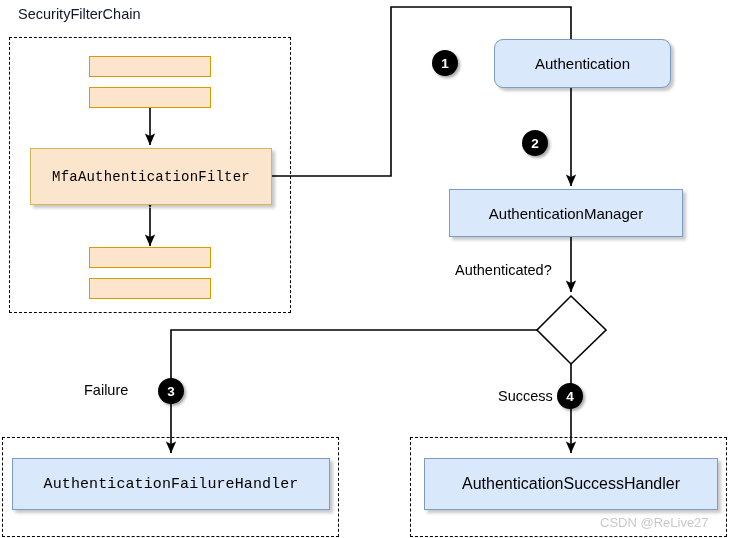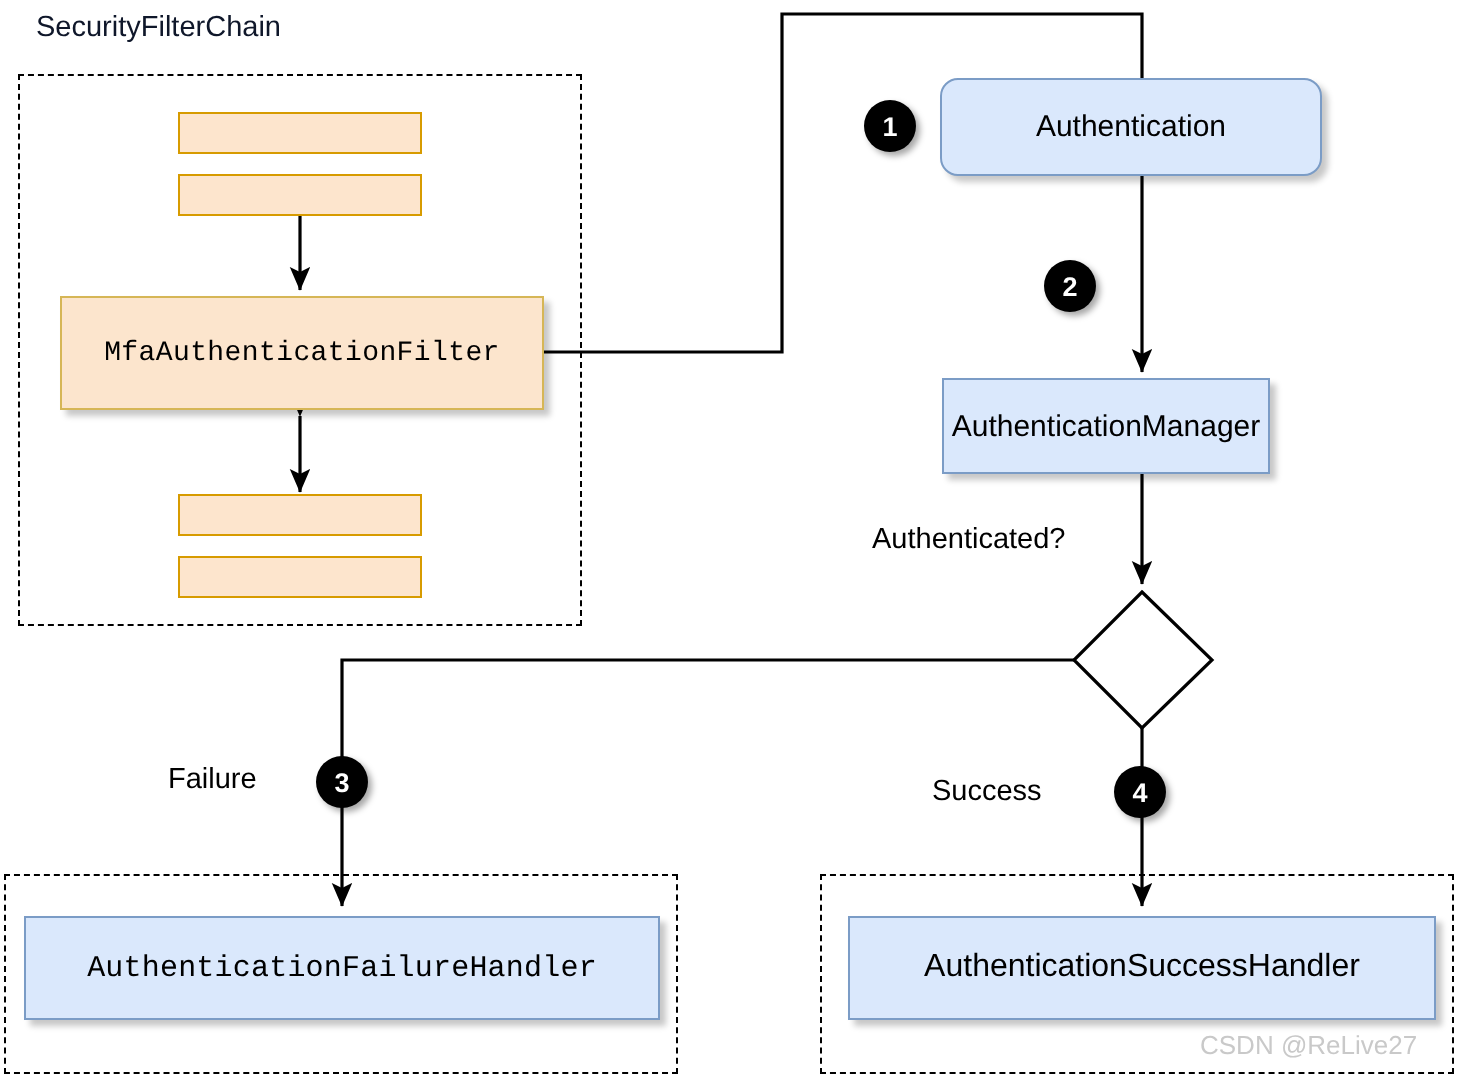--- a/index.html
+++ b/index.html
@@ -174,39 +174,39 @@
   <div class="filter-bar" style="left:89px; top:56px; width:122px; height:21px;"></div>
 
   <div class="filter-bar" style="left:89px; top:87px; width:122px; height:21px;"></div>
 
   <div class="filter-main" style="left:30px; top:148px; width:242px; height:57px;">MfaAuthenticationFilter</div>
 
   <div class="filter-bar" style="left:89px; top:247px; width:122px; height:21px;"></div>
 
   <div class="filter-bar" style="left:89px; top:278px; width:122px; height:21px;"></div>
 
-  <div class="blue-box rounded label-sans" style="left:470px; top:39px; width:191px; height:49px;">Authentication</div>
+  <div class="blue-box rounded label-sans" style="left:494px; top:39px; width:177px; height:49px;">Authentication</div>
 
   <div class="step-badge" style="left:432px; top:50px;">1</div>
 
   <div class="step-badge" style="left:522px; top:130px;">2</div>
 
-  <div class="blue-box label-sans" style="left:471px; top:189px; width:164px; height:48px;">AuthenticationManager</div>
-
-  <div class="edge-label" style="left:436px; top:262px;">Authenticated?</div>
+  <div class="blue-box label-sans" style="left:449px; top:189px; width:234px; height:48px;">AuthenticationManager</div>
+
+  <div class="edge-label" style="left:455px; top:262px;">Authenticated?</div>
 
   <div class="edge-label" style="left:84px; top:382px;">Failure</div>
 
   <div class="step-badge" style="left:158px; top:378px;">3</div>
 
   <div class="group-box" style="left:2px; top:437px; width:337px; height:100px;"></div>
 
   <div class="blue-box label-mono" style="left:12px; top:458px; width:318px; height:52px;">AuthenticationFailureHandler</div>
 
-  <div class="edge-label" style="left:466px; top:388px;">Success</div>
+  <div class="edge-label" style="left:498px; top:388px;">Success</div>
 
   <div class="step-badge" style="left:557px; top:383px;">4</div>
 
   <div class="group-box" style="left:410px; top:437px; width:317px; height:100px;"></div>
 
   <div class="blue-box label-sans" style="left:424px; top:458px; width:294px; height:52px; font-size:16px;">AuthenticationSuccessHandler</div>
 
   <div class="watermark" style="left:600px; top:515px;">CSDN @ReLive27</div>
 
 </div>

